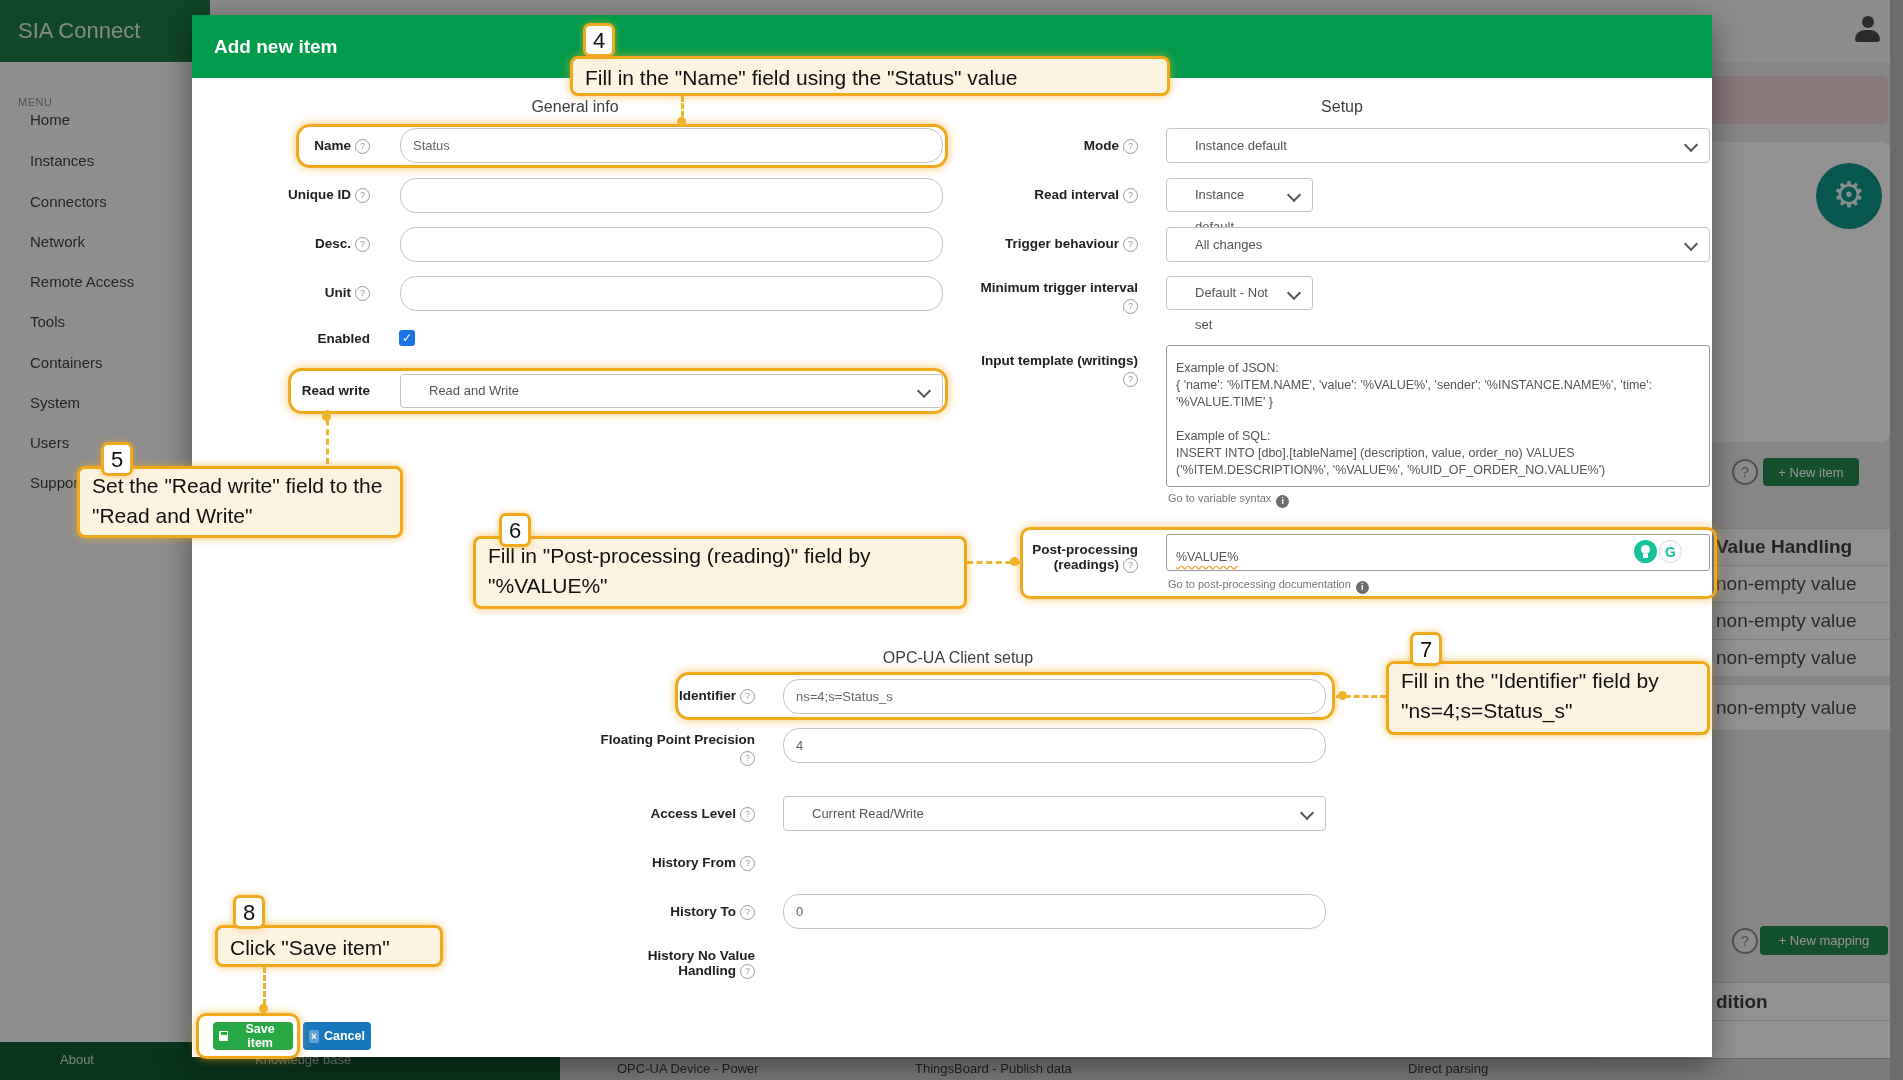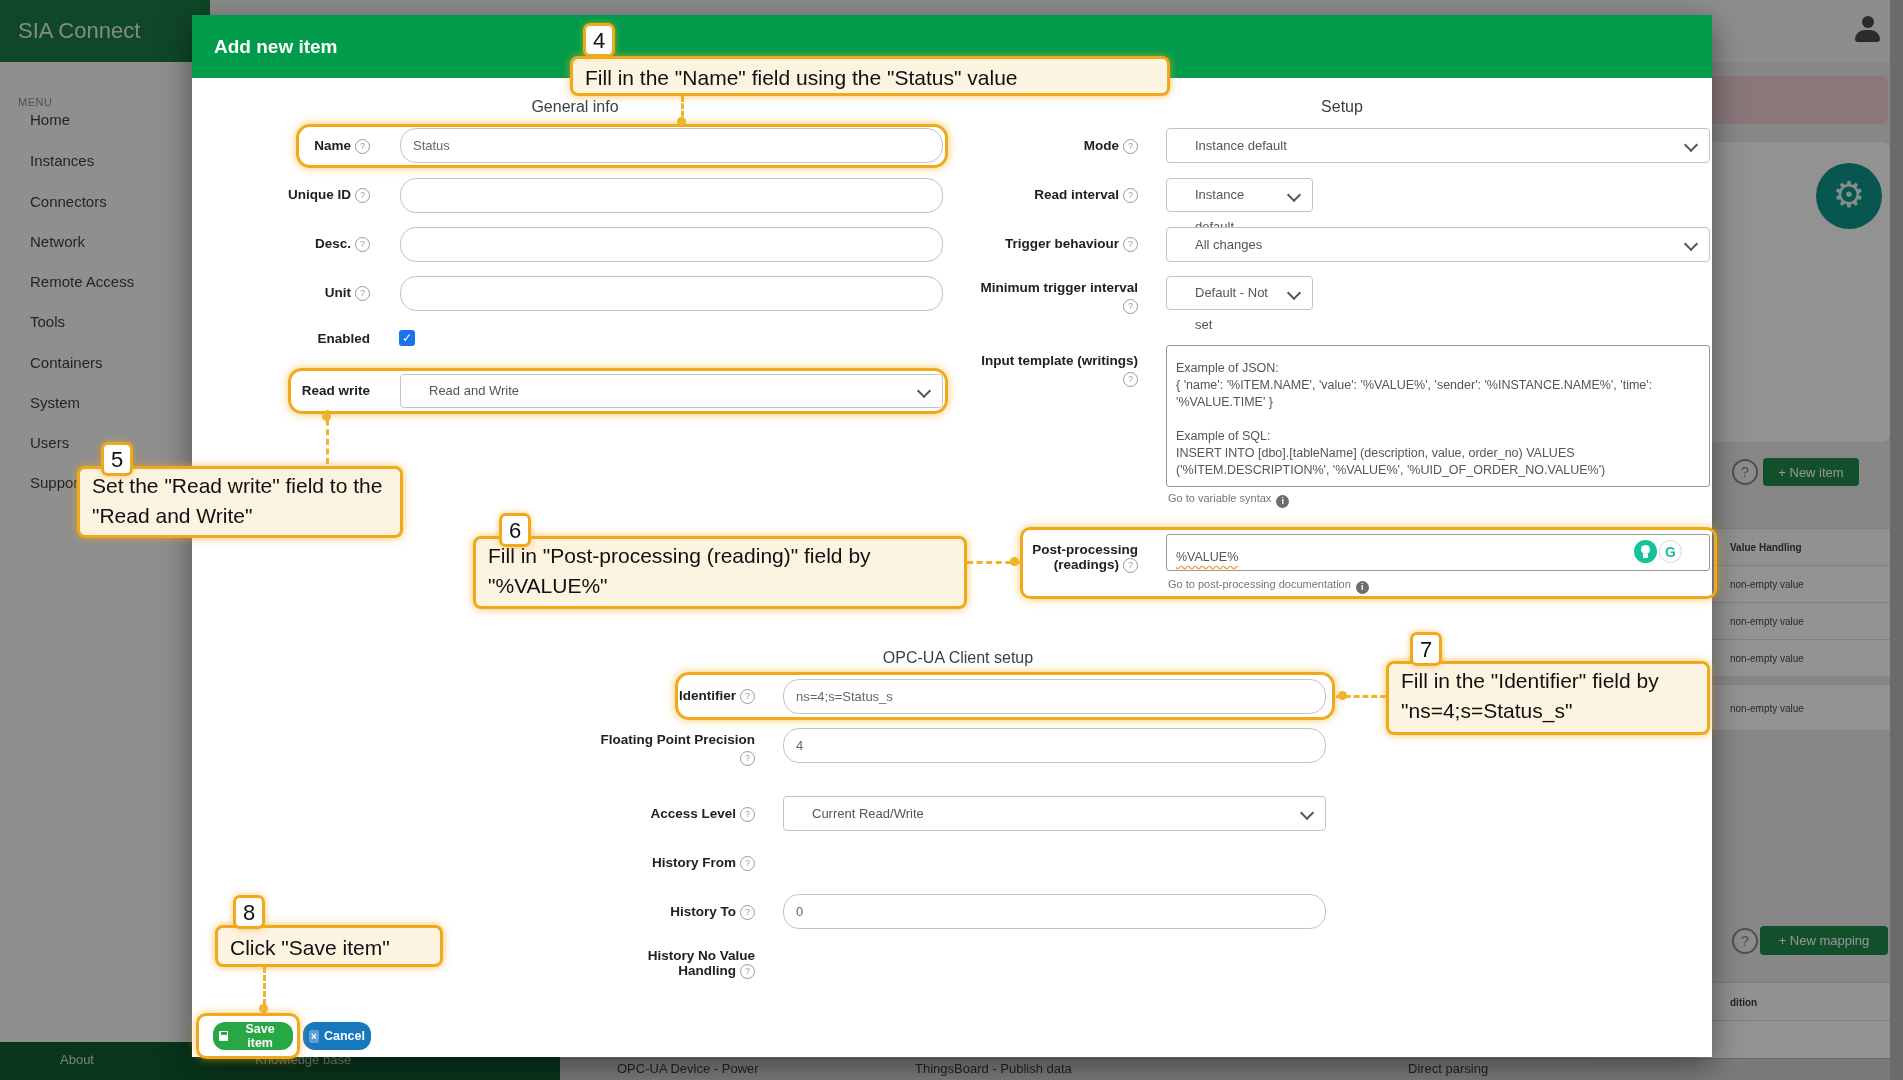--- a/index.html
+++ b/index.html
@@ -19,21 +19,21 @@
   .footer{left:0;top:1042px;width:560px;height:38px;background:#0f5c31}
   .foot-item{top:1052px;font-size:13px;color:#cfe3c4}
   .alert-bar{left:1540px;top:76px;width:348px;height:48px;background:#eccdd2;border-radius:6px}
   .card-top{left:1598px;top:142px;width:292px;height:300px;background:#fbfbfb;border-radius:8px}
   .gear-circle{left:1816px;top:163px;width:66px;height:66px;border-radius:50%;background:#0d9488;
                color:#e8f3ef;font-size:36px;line-height:64px;text-align:center}
   .help{width:26px;height:26px;border-radius:50%;border:2px solid #8a8a8a;color:#8a8a8a;
         font-size:15px;text-align:center;line-height:22px;background:#f2f2f2}
   .gbtn{background:#1e8a4a;color:#fff;border-radius:4px;font-size:13px;text-align:center;border:none}
   .tbl-row{left:1598px;width:292px;background:#fdfdfd;border-top:1px solid #dcdcdc}
-  .tbl-txt{position:absolute;left:132px;top:50%;transform:translateY(-50%);font-size:10px;color:#4a4a4a;white-space:nowrap}
+  .tbl-txt{position:absolute;left:118px;top:50%;transform:translateY(-50%);font-size:19px;color:#4a4a4a;white-space:nowrap}
   .hdr-txt{font-weight:700;color:#3c4043}
   .bottom-row{left:560px;top:1058px;width:1343px;height:22px;background:#d2d2d2;border-top:1px solid #b5b5b5}
   .bottom-cell{top:1061px;font-size:13px;color:#3a3a3a;white-space:nowrap}
   .scroll-strip{left:1890px;top:0;width:13px;height:1080px;background:#b9b9b9}
   
   #backdrop{position:absolute;inset:0;background:rgba(0,0,0,.42);z-index:5}
   
   #modal{position:absolute;inset:0;z-index:10}
   .panel{left:192px;top:15px;width:1520px;height:1042px;background:#fff;
          box-shadow:0 8px 30px rgba(0,0,0,.45)}
@@ -57,21 +57,21 @@
   .mini-link{font-size:11px;color:#757575}
   .check{left:399px;top:330px;width:16px;height:16px;background:#1a73e8;border-radius:3px;
          color:#fff;font-size:12px;line-height:16px;text-align:center}
   .wavy{text-decoration:underline;text-decoration-style:wavy;text-decoration-color:#e8a33d;text-underline-offset:4px}
   .g-pin{left:1634px;top:540px;width:23px;height:23px;border-radius:50%;background:#15c39a}
   .g-pin i{position:absolute;left:7px;top:5px;width:9px;height:9px;border-radius:50%;background:#fff}
   .g-pin b{position:absolute;left:9px;top:14px;width:5px;height:4px;background:#fff}
   .g-circ{left:1659px;top:540px;width:23px;height:23px;border-radius:50%;background:#fff;
           border:1px solid #d7d7d7;color:#15c39a;font-weight:700;font-size:14px;text-align:center;line-height:22px}
   .ring{border:3px solid #f0a91c;border-radius:14px;box-shadow:0 0 10px rgba(240,169,28,.65);pointer-events:none}
-  .btn{border:none;border-radius:12px;color:#fff;font-size:12.5px;font-weight:700;
+  .btn{border:none;border-radius:4px;color:#fff;font-size:12.5px;font-weight:700;
        font-family:"Liberation Sans",sans-serif;display:flex;align-items:center;justify-content:flex-start;gap:5px;cursor:pointer}
   .flop{position:relative;display:inline-block;width:10px;height:10px;background:#fff;border-radius:1px}
   .flop::after{content:"";position:absolute;top:1px;left:2px;width:6px;height:3px;background:#28a745}
   .x-ico{display:inline-block;width:13px;height:13px;background:rgba(255,255,255,.3);border-radius:2px;
          color:#fff;font-size:10px;line-height:13px;text-align:center;font-weight:700}
   
   #callouts{position:absolute;inset:0;z-index:20;pointer-events:none}
   .co-box{background:#fcf3e0;border:3px solid #f0a91c;border-radius:8px;color:#111;
           box-shadow:0 0 9px rgba(240,169,28,.7);font-size:21px;line-height:1.45;padding:2px 12px}
   .co-badge{background:#fff;border:3px solid #f0a91c;border-radius:7px;width:32px;height:34px;

